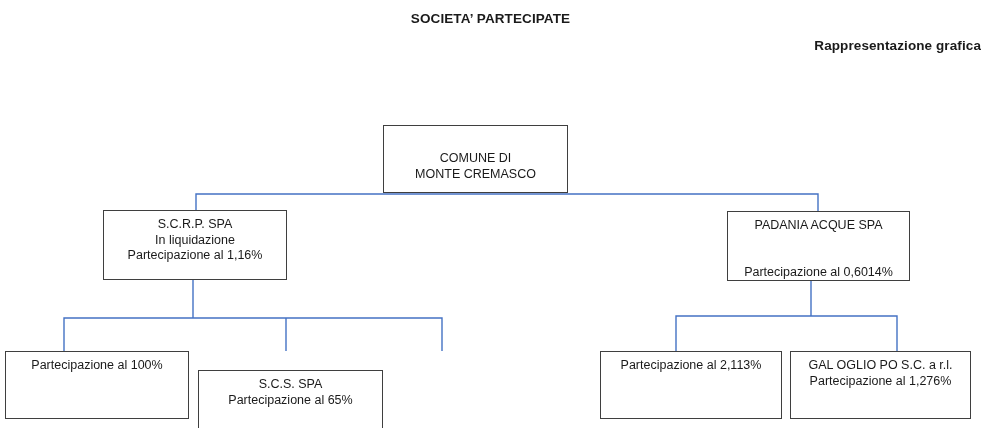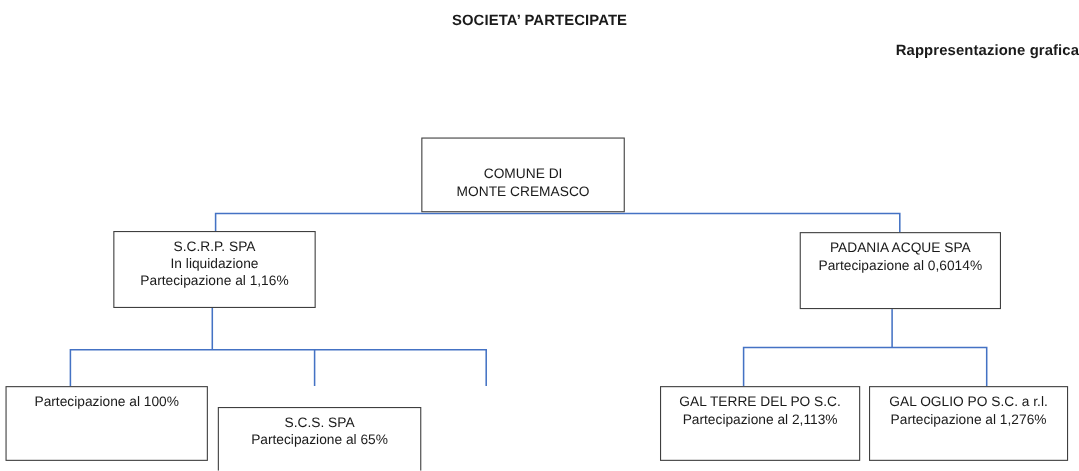--- a/index.html
+++ b/index.html
@@ -84,37 +84,36 @@
     <span>COMUNE DI</span>
     <span>MONTE CREMASCO</span>
   </div>
 
   <div class="node" style="left:103px; top:210px; width:184px; height:70px;">
     <span>S.C.R.P. SPA</span>
     <span>In liquidazione</span>
     <span>Partecipazione al 1,16%</span>
   </div>
 
-  <div class="node" style="left:727px; top:211px; width:183px; height:70px;">
+  <div class="node" style="left:727px; top:211px; width:183px; height:70px;justify-content:space-between;">
     <span>PADANIA ACQUE SPA</span>
     <span>Partecipazione al 0,6014%</span>
   </div>
 
   <div class="node" style="left:5px; top:351px; width:184px; height:68px;">
     <span>Partecipazione al 100%</span>
   </div>
 
   <div class="node" style="left:198px; top:370px; width:185px; height:68px;">
     <span>S.C.S. SPA</span>
     <span>Partecipazione al 65%</span>
   </div>
 
 
   <div class="node" style="left:600px; top:351px; width:182px; height:68px;">
-    <span>GAL TERRE DEL PO S.C.</span>
     <span>Partecipazione al 2,113%</span>
   </div>
 
   <div class="node" style="left:790px; top:351px; width:181px; height:68px;">
     <span>GAL OGLIO PO S.C. a r.l.</span>
     <span>Partecipazione al 1,276%</span>
   </div>
 
 </div>
 

